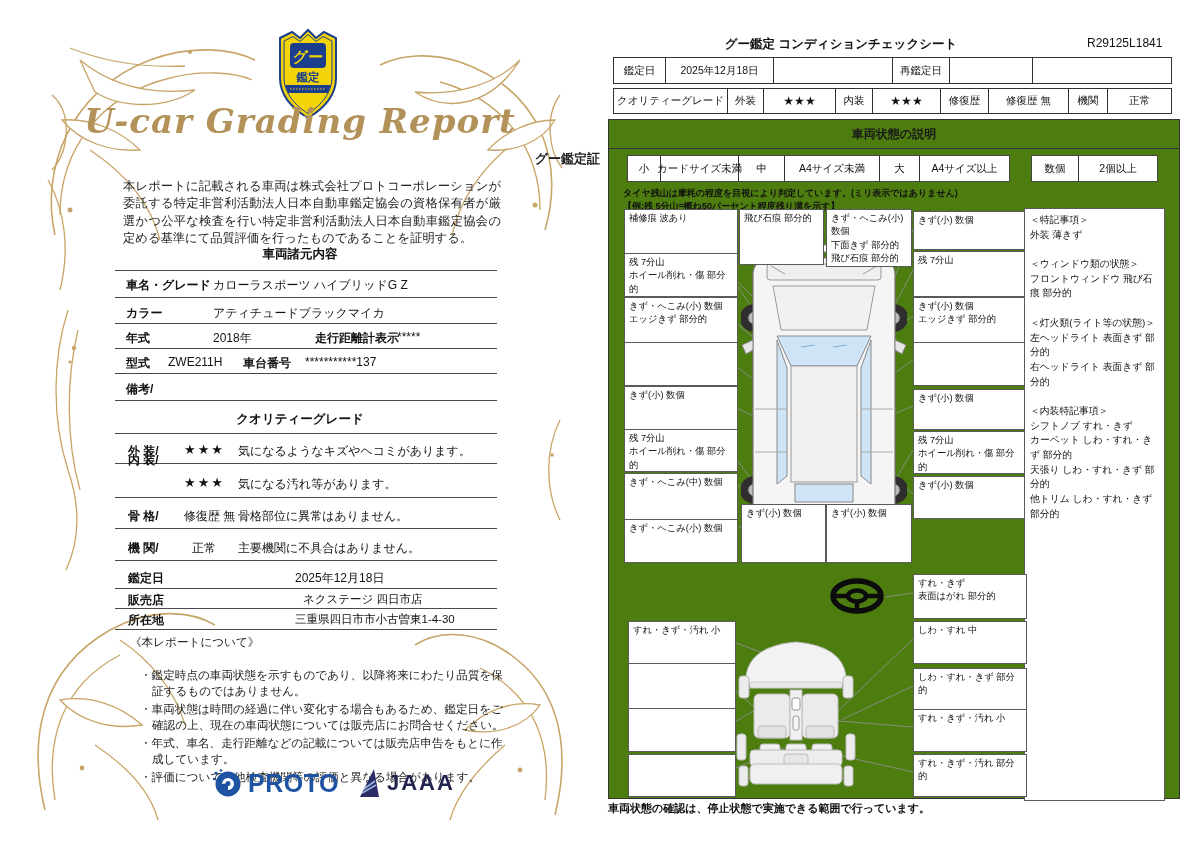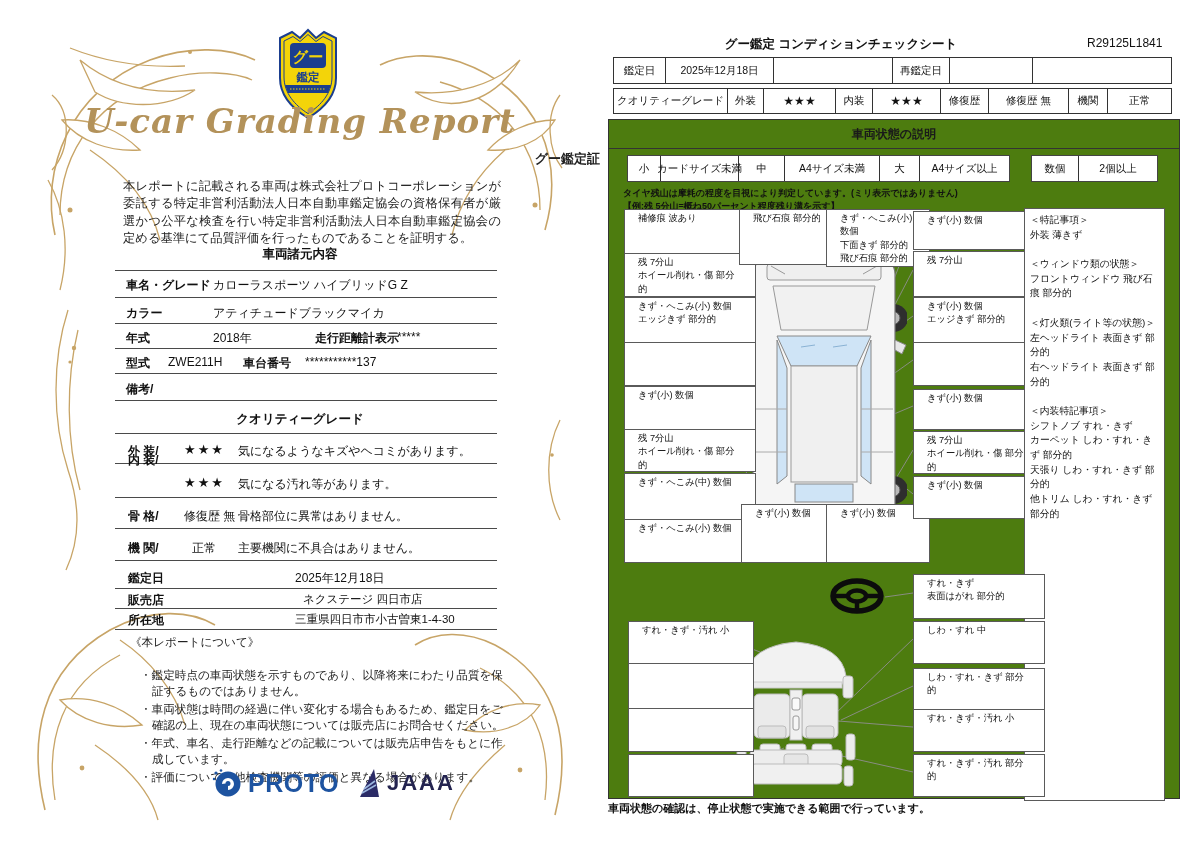--- a/index.html
+++ b/index.html
@@ -24,21 +24,21 @@
   .rp-title{font-size:12.5px;font-weight:bold;color:#111;text-align:center;white-space:nowrap;}
   .rp-no{font-size:12px;color:#111;}
   .tbl{position:absolute;border:1px solid #333;display:flex;background:#fff;}
   .tbl .c{border-right:1px solid #333;display:flex;align-items:center;justify-content:center;
           font-size:10.5px;color:#111;white-space:nowrap;}
   .tbl .c:last-child{border-right:none;}
   .mainbox{position:absolute;border:1.5px solid #333;background:#4d7c0f;}
   .mb-head{position:absolute;left:0;top:0;right:0;height:28px;border-bottom:1px solid #333;
            display:flex;align-items:center;justify-content:center;font-size:12px;font-weight:bold;}
   .abox{position:absolute;border:1px solid #5a5a5a;background:#fff;font-size:9.3px;line-height:1.45;
-        padding:2px 13px;white-space:pre-line;color:#111;overflow:hidden;}
+        padding:2px 4px;white-space:pre-line;color:#111;overflow:hidden;}
   .panel{position:absolute;border:1px solid #5a5a5a;background:#fff;font-size:9.8px;line-height:1.5;
          padding:4px 5px;white-space:pre-line;color:#111;}
   .tirenote{font-size:9px;color:#111;line-height:1.45;font-weight:bold;white-space:pre-line;}
   .footnote{font-size:11px;font-weight:bold;color:#111;white-space:nowrap;}
   svg{display:block;}
 </style>
 </head>
 <body>
 
 <div class="canvas">

